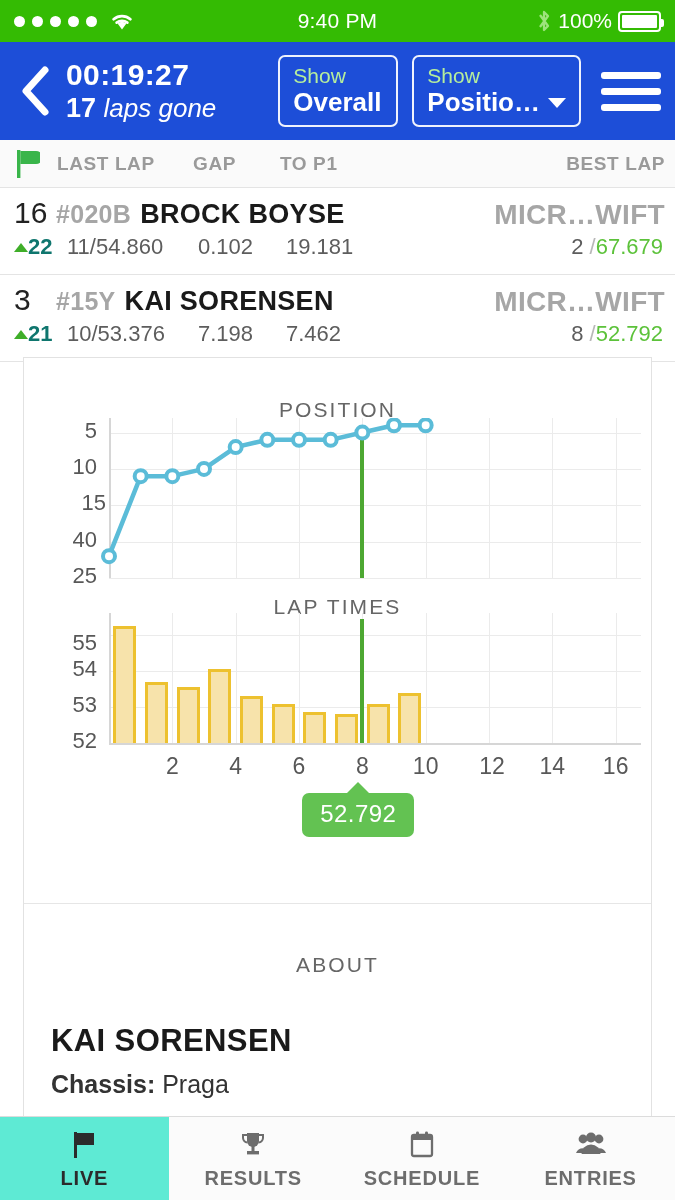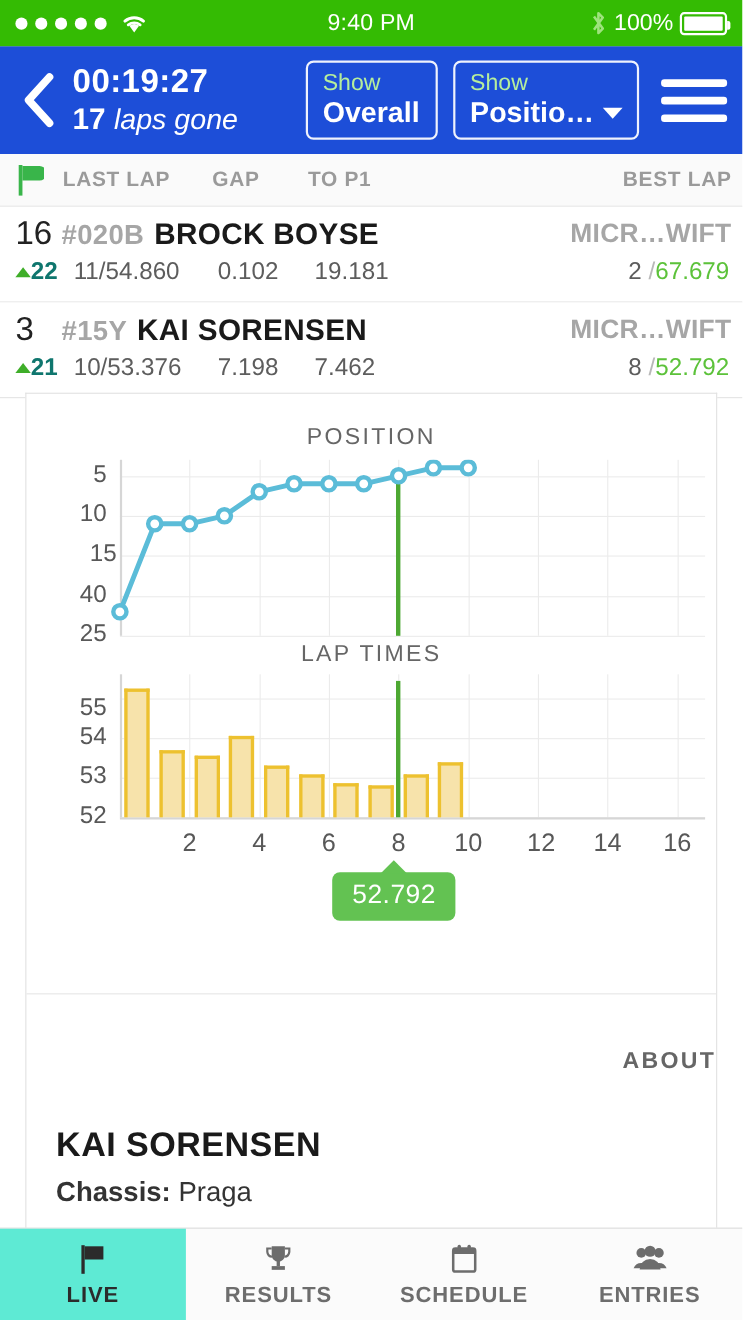--- a/index.html
+++ b/index.html
@@ -79,39 +79,39 @@
   .ch-gap     { position: absolute; left: 193px; }
   .ch-top1    { position: absolute; left: 280px; }
   .ch-bestlap { position: absolute; right: 10px; }
 
   
   .row { position: relative; border-bottom: 1px solid #e4e4e4; padding: 8px 10px 10px; background: #fff; }
   .row-top { display: flex; align-items: baseline; position: relative; height: 36px; }
   .pos-num { font-size: 30px; color: #222; width: 46px; text-align: left; padding-left: 4px; }
   .car-num { font-size: 25px; font-weight: 700; color: #a6a6a6; letter-spacing: .3px; }
   .driver-name { font-size: 27px; font-weight: 700; color: #1a1a1a; margin-left: 9px; letter-spacing: .3px; }
-  .team-name { position: absolute; right: 0; top: 3px; font-size: 24px; color: #a6a6a6; font-weight: 700; letter-spacing: .3px; }
+  .team-name { position: absolute; right: 0; top: 3px; font-size: 28px; color: #a6a6a6; font-weight: 700; letter-spacing: .3px; }
   .row-bottom { position: relative; height: 32px; font-size: 22px; color: #5d5d5d; }
   .delta { position: absolute; left: 4px; top: 2px; color: #0f766e; font-weight: 700; font-size: 22px; display: flex; align-items: center; gap: 0; }
   .tri-up { width: 0; height: 0; border-left: 7px solid transparent; border-right: 7px solid transparent; border-bottom: 9px solid #3fae29; }
   .rb-lastlap { position: absolute; left: 57px; top: 2px; }
   .rb-gap     { position: absolute; left: 188px; top: 2px; }
   .rb-top1    { position: absolute; left: 276px; top: 2px; }
   .rb-best    { position: absolute; right: 2px; top: 2px; }
   .rb-best .bl-num { color: #5d5d5d; }
   .rb-best .bl-sep { color: #b8b8b8; }
   .rb-best .bl-time { color: #5cc23a; }
 
   
   .card {
     position: absolute; left: 23px; right: 23px; top: 357px; bottom: 0;
     background: #fff; border: 1px solid #e2e2e2; border-bottom: none;
   }
   .chart-title {
-    text-align: center; font-size: 21px; color: #666; letter-spacing: 2.1px; font-weight: 400;
+    text-align: center; font-size: 21px; color: #666; letter-spacing: 2.1px; font-weight: 400; margin-top: 12px;
   }
   .plot { position: relative; }
   .axis-label {
     position: absolute; font-size: 22px; color: #585858; text-align: right; width: 44px;
   }
   .tick-x { position: absolute; font-size: 23px; color: #585858; text-align: center; width: 42px; }
   .gridline { position: absolute; background: #ebebeb; }
   .hline { height: 1px; }
   .vline { width: 1px; }
   .axis-line { position: absolute; background: #d6d6d6; }
@@ -120,22 +120,22 @@
     position: absolute; background: #63c252; color: #fff; border-radius: 7px;
     font-size: 24px; padding: 7px 18px 9px; letter-spacing: .4px;
   }
   .tooltip::before {
     content: ""; position: absolute; top: -11px; left: 50%; transform: translateX(-50%);
     border-left: 12px solid transparent; border-right: 12px solid transparent;
     border-bottom: 12px solid #63c252;
   }
   .card-sep { position: absolute; left: 0; right: 0; height: 1px; background: #e6e6e6; }
   .about-title {
-    position: absolute; left: 0; right: 0; text-align: right;
-    font-size: 21px; color: #666; letter-spacing: 2.1px; font-weight: bold;
+    position: absolute; left: 0; right: 0; text-align: center;
+    font-size: 21px; color: #666; letter-spacing: 2.1px;
   }
   .about-name {
     position: absolute; left: 27px; font-size: 31px; font-weight: 700; color: #1a1a1a; letter-spacing: .4px;
   }
   .about-chassis { position: absolute; left: 27px; font-size: 25px; color: #333; }
   .about-chassis b { font-weight: 700; }
 
   
   .tabbar {
     position: absolute; left: 0; bottom: 0; width: 675px; height: 84px;

